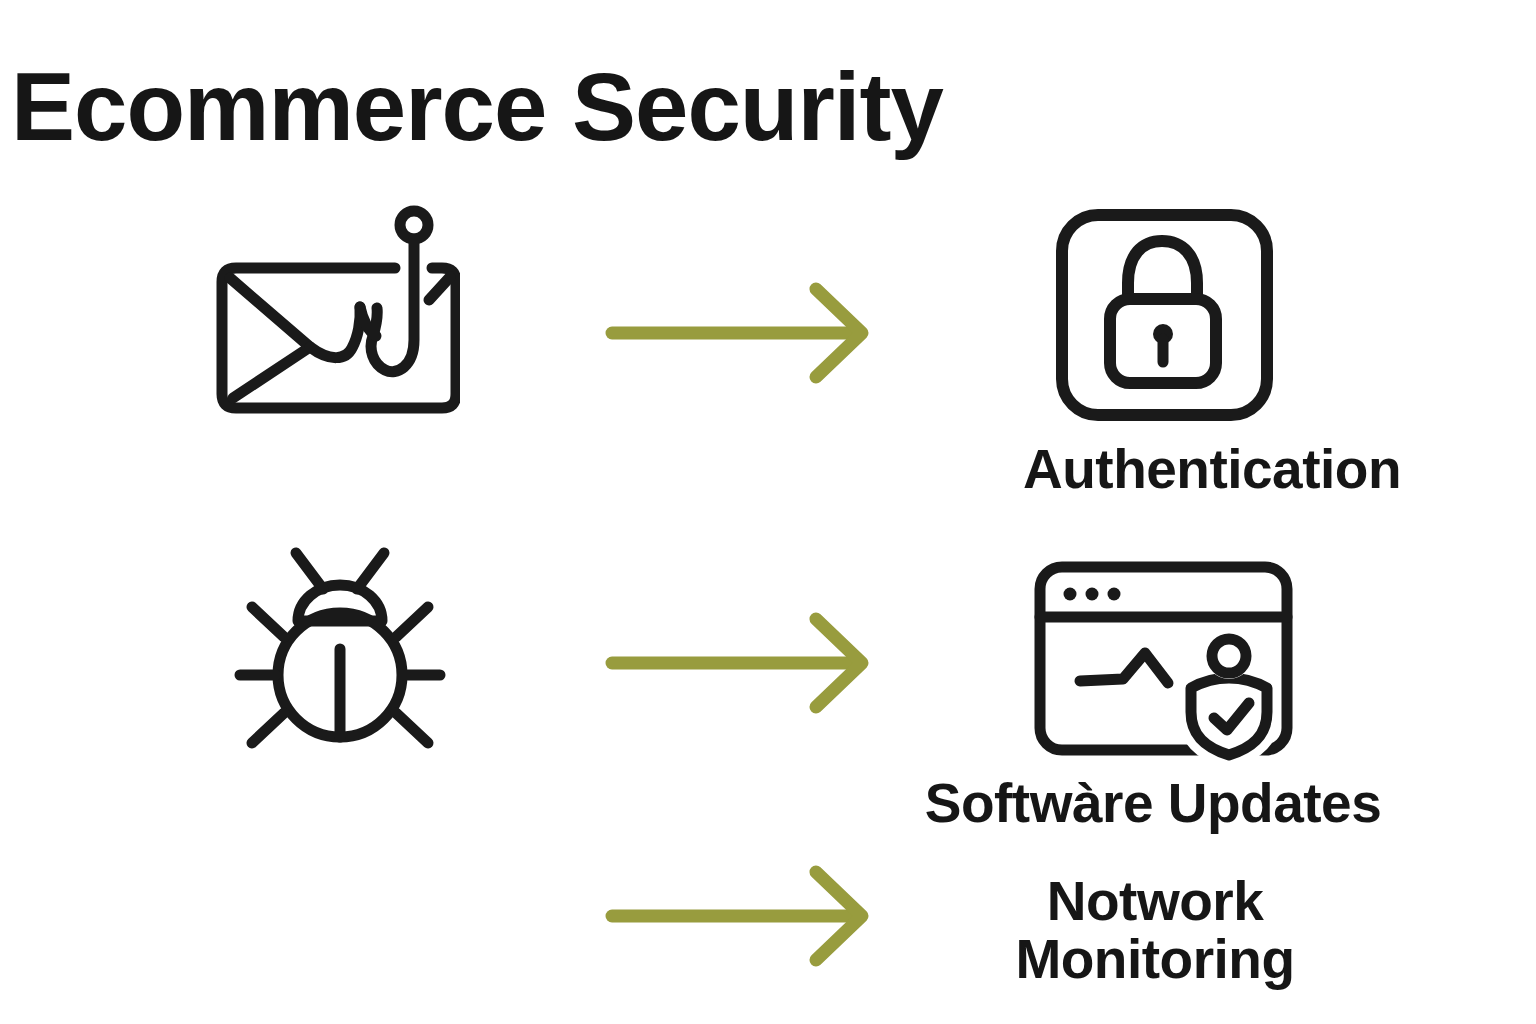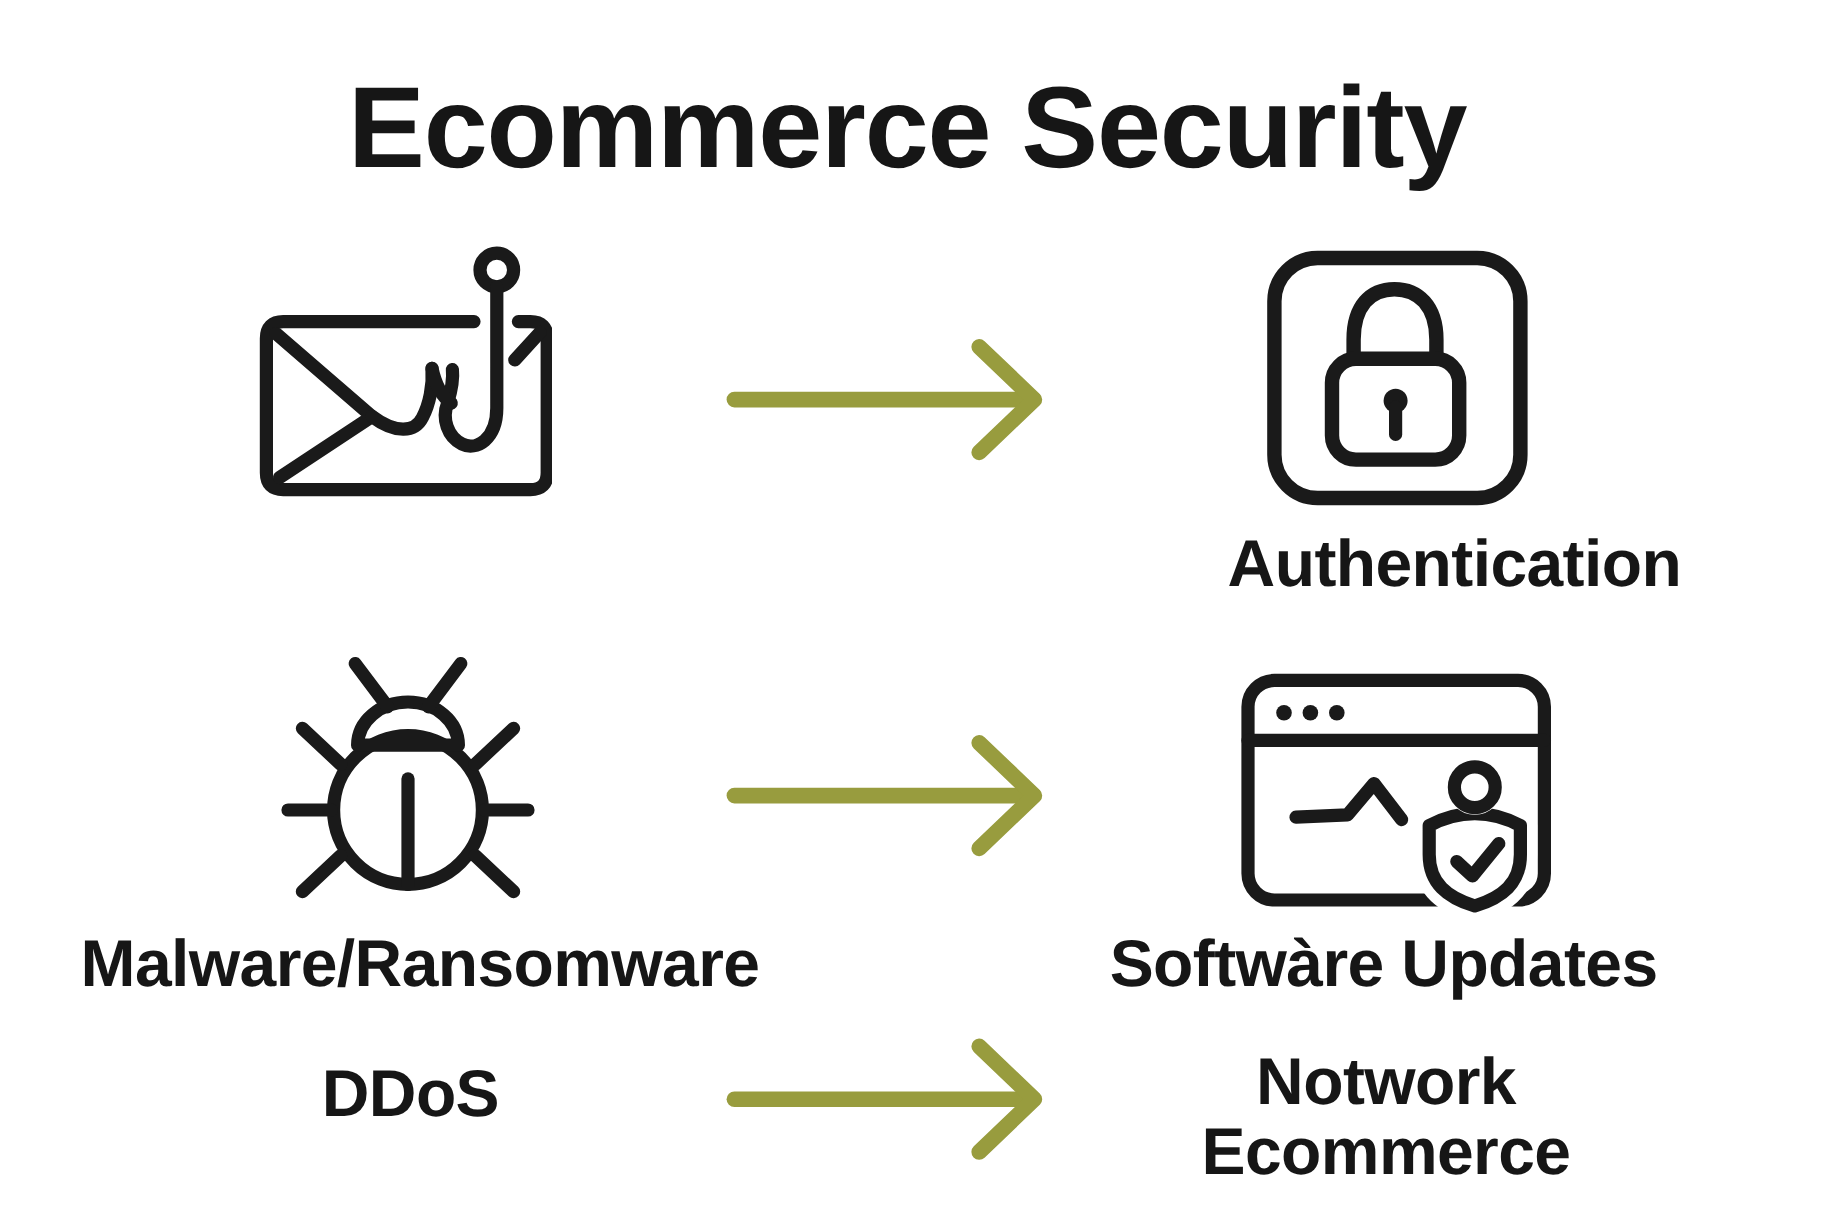--- a/index.html
+++ b/index.html
@@ -6,25 +6,25 @@
   body { background:#ffffff; }
   .canvas {
     position:relative;
     width:1536px; height:1024px;
     background:var(--background,#ffffff);
     font-family:"Liberation Sans", sans-serif;
     overflow:hidden;
   }
   .title {
     position:absolute; left:0; top:52px; width:1512px;
-    text-align:center;
     font-size:96px; font-weight:700; letter-spacing:-1px;
     color:var(--text,#161616);
     line-height:110px;
     white-space:nowrap;
+    padding-left:11px;
   }
   .label {
     position:absolute;
     text-align:center;
     font-size:55px; font-weight:700;
     color:var(--text,#161616);
     line-height:62px;
     letter-spacing:-0.5px;
   }
   .icon { position:absolute; color:var(--icon-stroke,#1a1a1a); }
@@ -112,27 +112,25 @@
       <circle cx="84" cy="39" r="6.5" fill="currentColor" stroke="none"></circle>
       <path d="M50,126 L93,124 L115,98 L138,128"></path>
       <path stroke="#ffffff" fill="#ffffff" stroke-width="28" d="M161,133 C172,127 186,123 199,123 C212,123 226,127 237,133 V157 C237,181 222,193 199,200 C176,193 161,181 161,157 Z"></path>
       <path d="M161,133 C172,127 186,123 199,123 C212,123 226,127 237,133 V157 C237,181 222,193 199,200 C176,193 161,181 161,157 Z"></path>
       <circle cx="199" cy="101" r="17" stroke="#ffffff" fill="#ffffff" stroke-width="12"></circle>
       <circle cx="199" cy="101" r="17"></circle>
       <path d="M184,163 L197,175 L219,148"></path>
     </svg>
   </div>
 
-  <div class="label lbl-malware">Malware/Ransomware</div>
   <div class="label lbl-software">Softwàre Updates</div>
 
-  <div class="label lbl-ddos">DDoS</div>
 
   <div class="arrow arrow-3">
     <svg viewBox="0 0 272 112" fill="none" stroke="currentColor" stroke-width="13" stroke-linecap="round" stroke-linejoin="round">
       <path d="M14,58 H252"></path>
       <path d="M218,14 L264,58 L218,102"></path>
     </svg>
   </div>
 
-  <div class="label lbl-network">Notwork Ecommerce</div>
+  <div class="label lbl-network">Notwork Monitoring</div>
 
 </div>
 
 </body></html>

